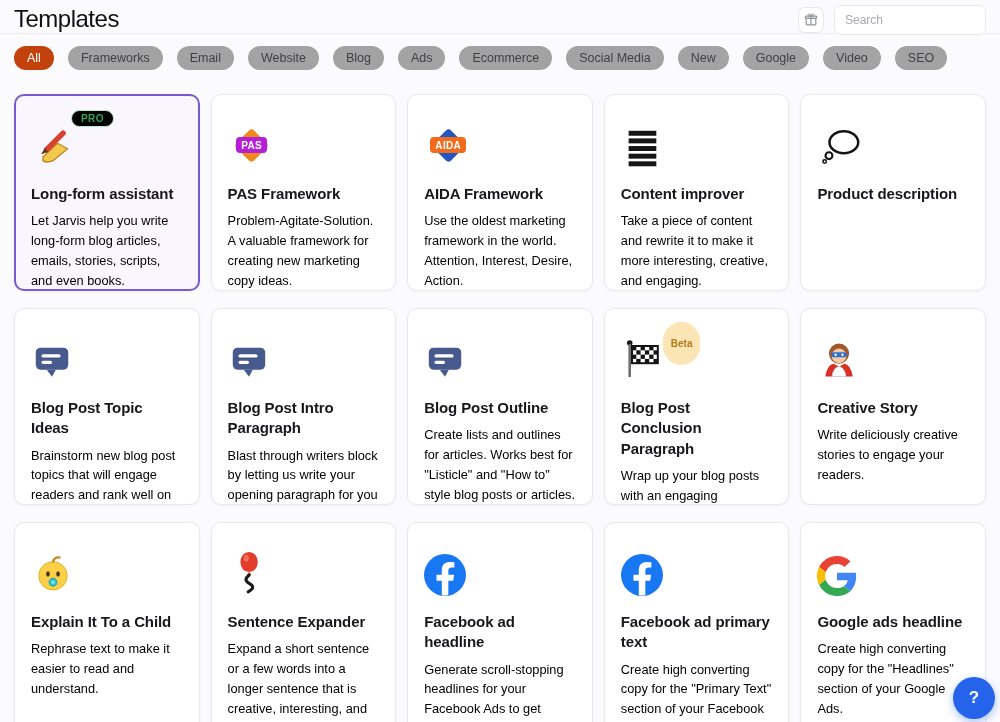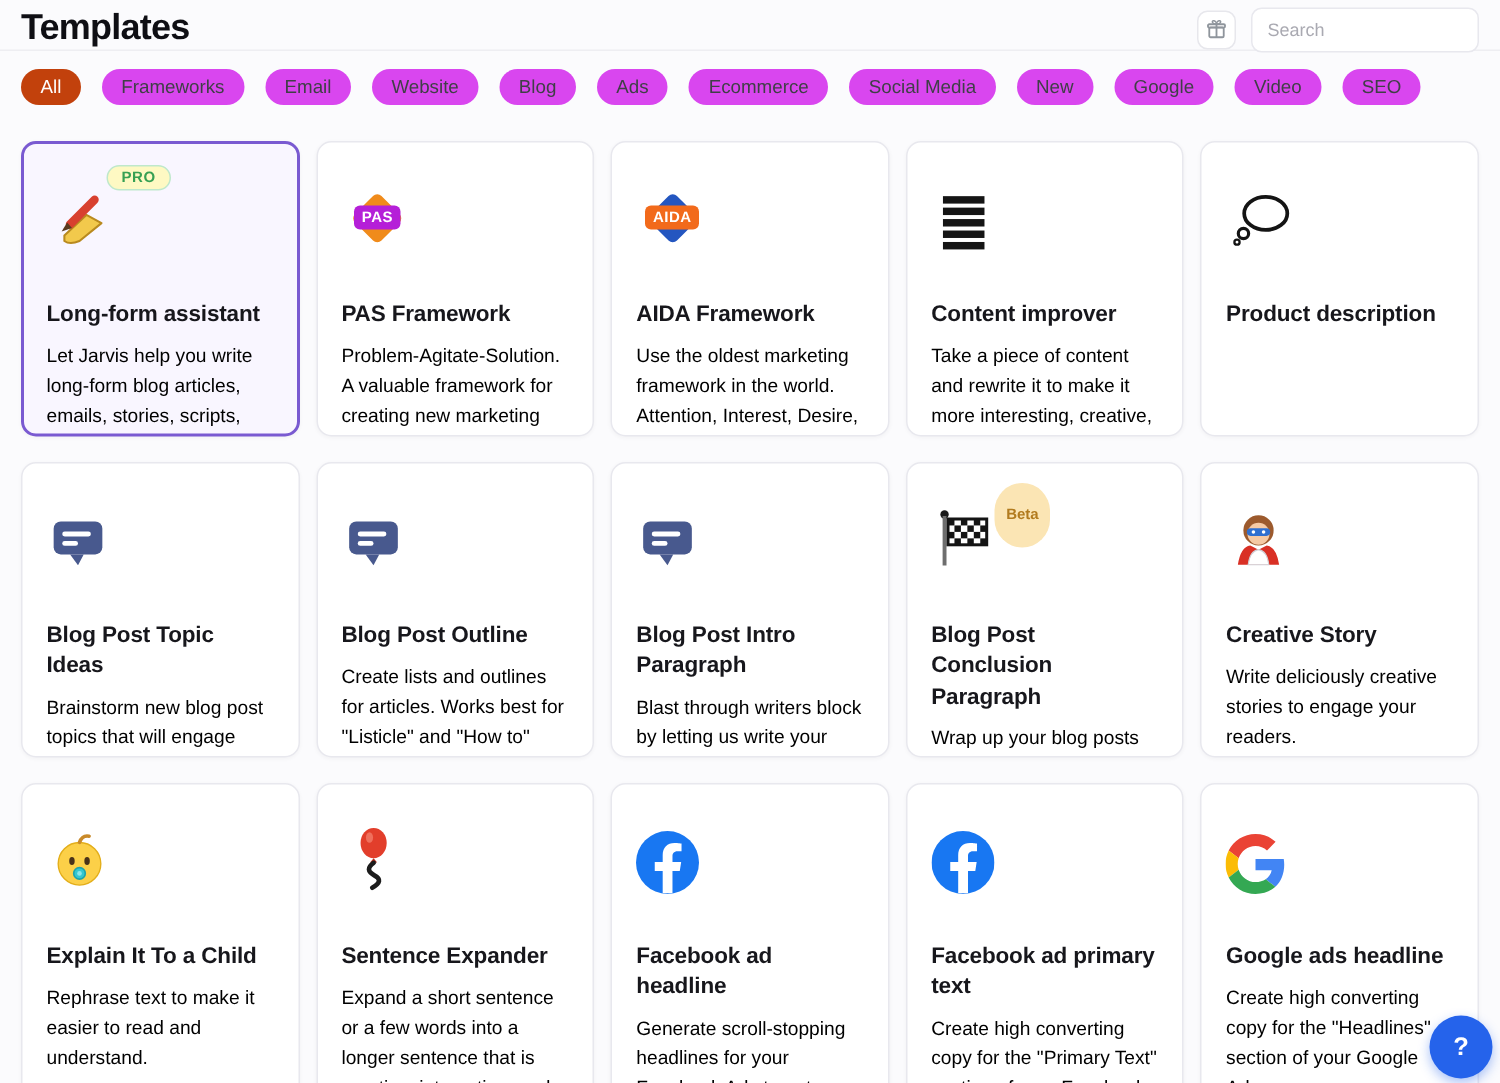--- a/index.html
+++ b/index.html
@@ -3,49 +3,49 @@
 <meta charset="utf-8">
 <style>
   * { margin:0; padding:0; box-sizing:border-box; }
   html,body { width:1000px; height:722px; overflow:hidden; }
   body { font-family:"Liberation Sans","DejaVu Sans",sans-serif; background:#fbfbfd; }
   .screen { position:relative; width:1000px; height:722px; overflow:hidden; }
 
   
   .header { display:flex; justify-content:space-between; align-items:flex-start;
             padding:5px 14px 0 14px; height:34px; border-bottom:1px solid #eeeef2; background:#fbfbfd; }
-  .page-title { font-size:24px; font-weight:700; color:#0f0f14; letter-spacing:-0.5px; }
+  .page-title { font-size:24px; font-weight:400; color:#0f0f14; letter-spacing:-0.5px; }
   .header-right { display:flex; gap:10px; align-items:center; }
   .icon-btn { width:26px; height:26px; background:#fff; border:1px solid #e7e7ec; border-radius:7px;
               display:flex; align-items:center; justify-content:center; cursor:pointer; }
   .search-input { width:152px; height:30px; border:1px solid #e8e8ee; border-radius:7px; background:#fff;
                   padding:0 10px; font-size:12px; color:#3c3c43; outline:none;
                   font-family:"Liberation Sans","DejaVu Sans",sans-serif; }
   .search-input::placeholder { color:#aaaab2; }
 
   
   .tabs { display:flex; gap:14px; align-items:center; margin:12px 14px 0 14px; }
-  .tab { font-size:12.5px; color:#3f3f46; background:#d946ef; padding:5px 13px; border-radius:999px;
+  .tab { font-size:12.5px; color:#3f3f46; background:#a3a3a3; padding:5px 13px; border-radius:999px;
          cursor:pointer; white-space:nowrap; }
   .tab.active { background:#c2410c; color:#fff; font-weight:400; }
 
   
   .grid { display:grid; grid-template-columns:repeat(5,1fr); column-gap:11px; row-gap:17px;
           margin:24px 14px 0 14px; }
   .card { background:#fff; border:1px solid #e8e8ee; border-radius:10px; padding:13px 16px;
           height:197px; box-shadow:0 1px 3px rgba(20,20,30,0.04); cursor:pointer; overflow:hidden; }
   .card.tall { height:222px; }
   .card.highlight { background:#f9f6ff; border:2px solid #7a5ad1; padding:12px 15px; }
   .card-head { position:relative; height:60px; display:flex; align-items:flex-end; }
-  .card-title { font-size:15px; font-weight:700; color:#17171c; margin-top:32px; line-height:1.35;
+  .card-title { font-size:15px; font-weight:700; color:#17171c; margin-top:16px; line-height:1.35;
                 letter-spacing:-0.1px; }
   .card-desc { font-size:12.8px; color:#000000; line-height:1.56; margin-top:7px; }
 
   .badge { position:absolute; border-radius:999px; font-weight:700; }
-  .badge.pro { top:2px; left:40px; background:#fef9c3; color:#37a053; border:1px solid #bfe8cb;
+  .badge.pro { top:2px; left:40px; background:#000000; color:#37a053; border:1px solid #bfe8cb;
                font-size:10px; padding:2px 9px; letter-spacing:0.4px; }
   .badge.beta { top:0px; left:42px; background:#fbe5b4; color:#b27b1e; font-size:10px;
                 padding:16px 8px; font-weight:600; }
 
   
   .diamond-wrap { position:relative; width:48px; height:46px; display:flex; align-items:center;
                   justify-content:center; }
   .diamond { position:absolute; width:25px; height:25px; border-radius:4px; transform:rotate(45deg); }
   .diamond-label { position:relative; z-index:1; color:#fff; font-size:10px; font-weight:800;
                    letter-spacing:0.3px; padding:2.5px 5px; border-radius:4px; }
@@ -172,35 +172,35 @@
 
     <div class="card">
       <div class="card-head">
         <svg width="42" height="40" viewBox="0 0 44 40">
           <rect x="5" y="5" width="34" height="23" rx="5" fill="#48598e"></rect>
           <rect x="11" y="12" width="20" height="3.4" rx="1.7" fill="#fff"></rect>
           <rect x="11" y="18.6" width="11" height="3.4" rx="1.7" fill="#fff"></rect>
           <path d="M16.5 28 l5.5 7.5 l4 -7.5 z" fill="#48598e"></path>
         </svg>
       </div>
-      <div class="card-title">Blog Post Outline</div>
-      <div class="card-desc">Create lists and outlines for articles. Works best for "Listicle" and "How to" style blog posts or articles.</div>
+      <div class="card-title">Blog Post Intro Paragraph</div>
+      <div class="card-desc">Blast through writers block by letting us write your opening paragraph for you</div>
     </div>
 
     <div class="card">
       <div class="card-head">
         <svg width="42" height="40" viewBox="0 0 44 40">
           <rect x="5" y="5" width="34" height="23" rx="5" fill="#48598e"></rect>
           <rect x="11" y="12" width="20" height="3.4" rx="1.7" fill="#fff"></rect>
           <rect x="11" y="18.6" width="11" height="3.4" rx="1.7" fill="#fff"></rect>
           <path d="M16.5 28 l5.5 7.5 l4 -7.5 z" fill="#48598e"></path>
         </svg>
       </div>
-      <div class="card-title">Blog Post Intro Paragraph</div>
-      <div class="card-desc">Blast through writers block by letting us write your opening paragraph for you</div>
+      <div class="card-title">Blog Post Outline</div>
+      <div class="card-desc">Create lists and outlines for articles. Works best for "Listicle" and "How to" style blog posts or articles.</div>
     </div>
 
     <div class="card">
       <div class="card-head">
         <span class="badge beta">Beta</span>
         <svg width="44" height="44" viewBox="0 0 44 44">
           <circle cx="8.7" cy="5" r="2.8" fill="#1a1a1a"></circle>
           <rect x="7.4" y="6" width="2.6" height="33" fill="#6e6e6e"></rect>
           <rect x="11" y="8" width="25.8" height="17.2" fill="#fff"></rect>
           <rect x="11" y="8" width="4.3" height="4.3" fill="#141414"></rect>

